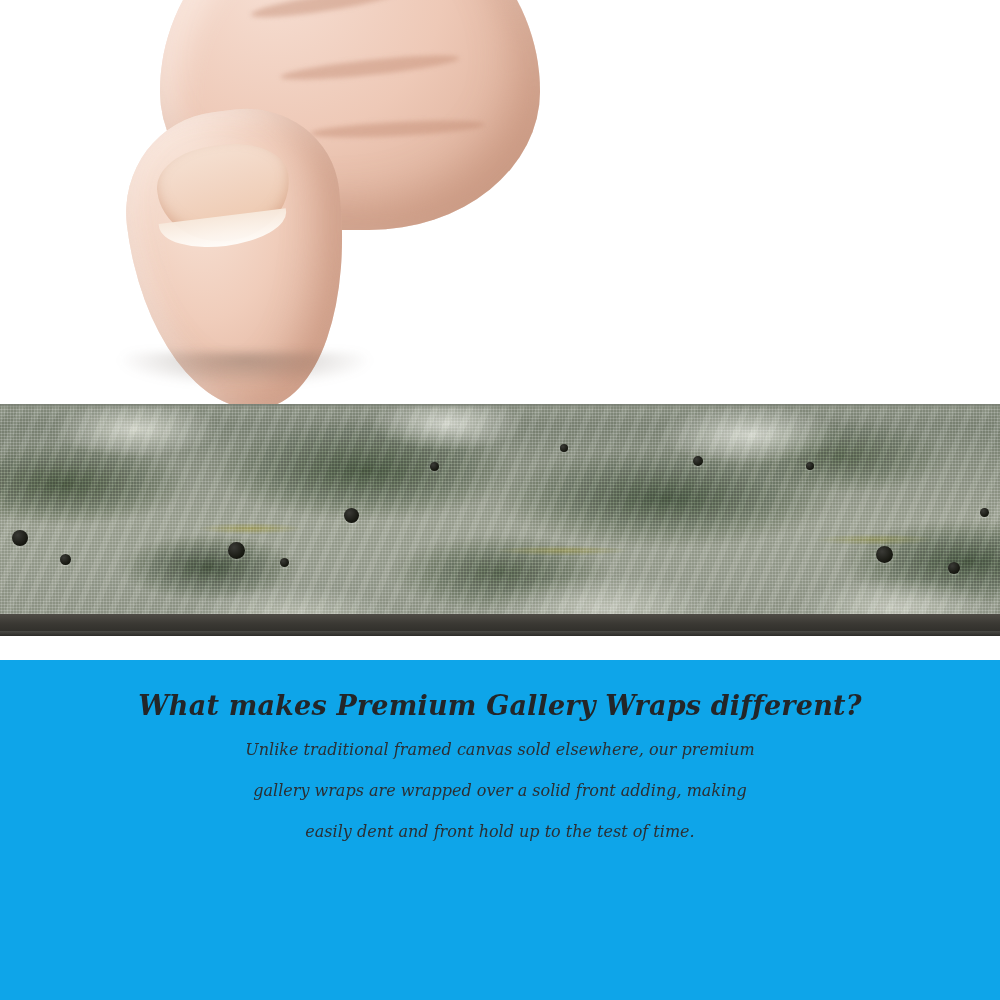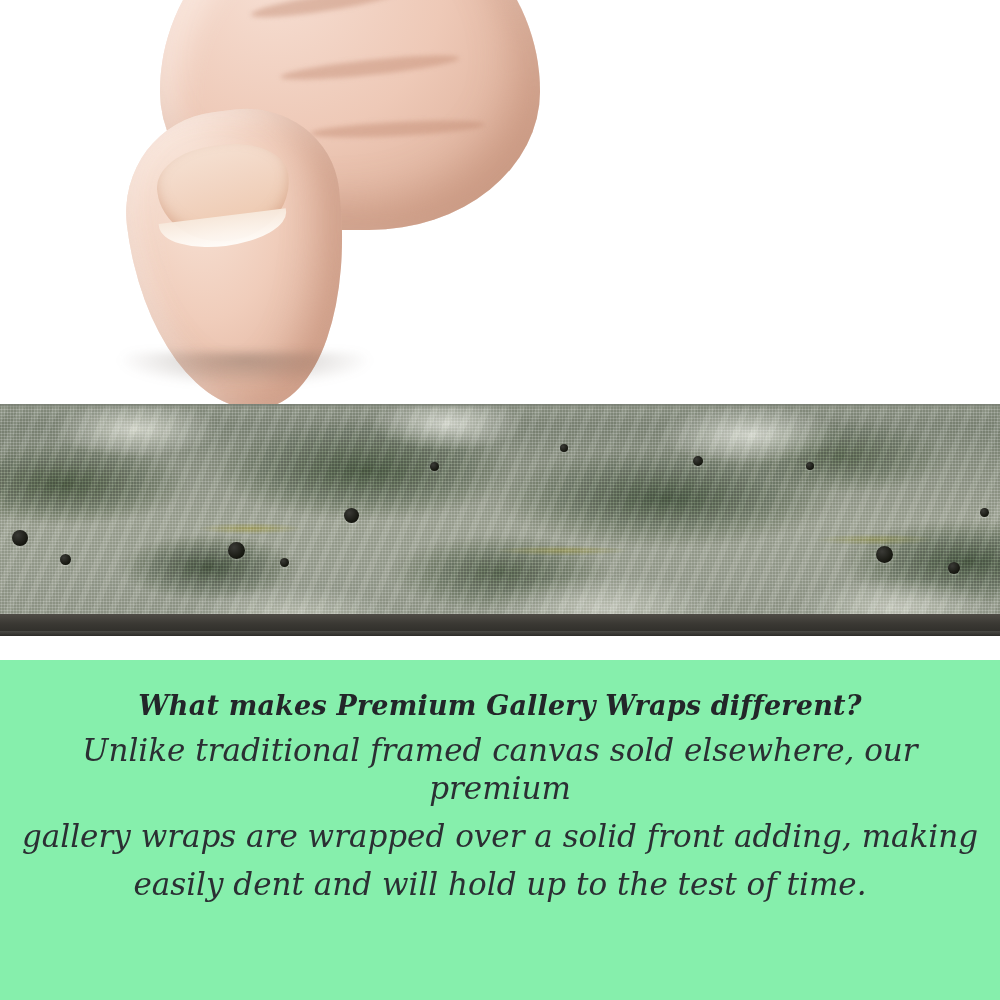--- a/index.html
+++ b/index.html
@@ -10,21 +10,21 @@
   body {
     width: 1000px;
     height: 1000px;
     font-family: "DejaVu Sans", sans-serif;
     overflow: hidden;
   }
   .page {
     position: relative;
     width: 1000px;
     height: 1000px;
-    background: #86efac;
+    background: #0ea5e9;
     overflow: hidden;
   }
 
   
   .photo {
     position: absolute;
     left: 0;
     top: 0;
     width: 1000px;
     height: 660px;
@@ -212,22 +212,22 @@
     font-style: italic;
   }
   .caption h2 {
     margin: 0 0 10px 0;
     font-size: 27px;
     font-weight: 700;
     letter-spacing: 0.2px;
     color: #232629;
   }
   .caption p {
-    margin: 10px;
-    font-size: 31px;
+    margin: 3px;
+    font-size: 16px;
     line-height: 38px;
     font-weight: 400;
     color: #2b2f33;
   }
   .caption p.last {
     margin-top: 2px;
   }
 </style>
 </head>
 <body>
@@ -271,16 +271,16 @@
       <span class="dot" style="left:980px; top:104px; width:9px;  height:9px;"></span>
     </div>
     <div class="strip-top-edge"></div>
     <div class="strip-bottom"></div>
   </div>
 
   <div class="caption">
     <h2>What makes Premium Gallery Wraps different?</h2>
     <p>Unlike traditional framed canvas sold elsewhere, our premium</p>
     <p>gallery wraps are wrapped over a solid front adding, making</p>
-    <p>easily dent and will hold up to the test of time.</p>
+    <p>easily dent and front hold up to the test of time.</p>
   </div>
 
 </div>
 
 </body></html>

